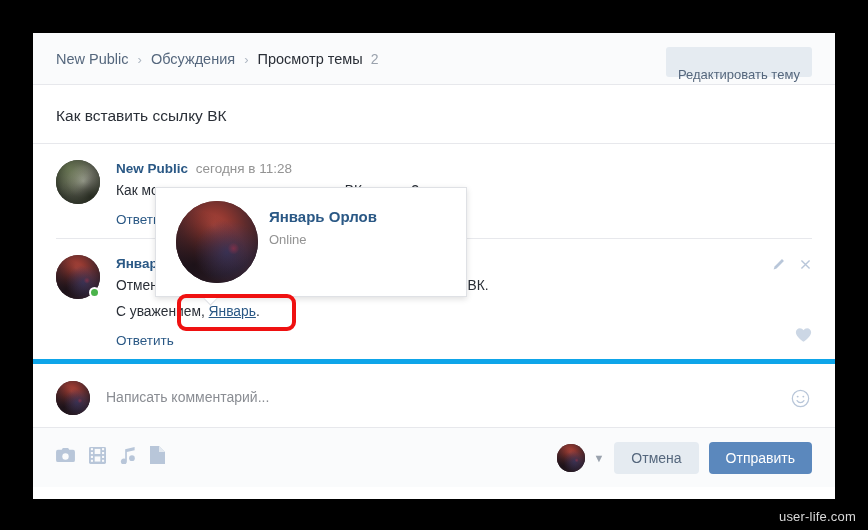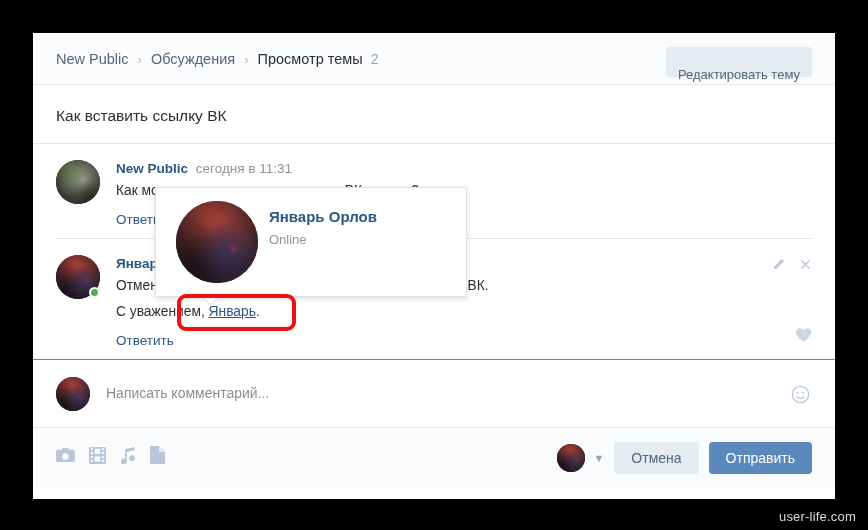--- a/index.html
+++ b/index.html
@@ -211,21 +211,21 @@
     left: 177px; top: 294px;
     width: 119px; height: 37px;
     border: 4px solid #ef1111;
     border-radius: 9px;
     z-index: 30;
     pointer-events: none;
   }
   
   .composer {
     position: relative;
-    border-top: 1px solid #0ea5e9;
+    border-top: 5px solid #0ea5e9;
     padding: 16px 23px;
     height: 68px;
   }
   .composer-avatar {
     position: absolute;
     left: 23px; top: 17px;
     width: 34px; height: 34px;
     border-radius: 50%;
     overflow: hidden;
   }
@@ -318,21 +318,21 @@
 
     <div class="posts">
 
       <div class="post">
         <div class="post-avatar">
           <div class="av-lion"></div>
         </div>
         <div class="post-body">
           <div class="post-meta">
             <span class="post-author">New Public</span>
-            <span class="post-time">сегодня в 11:31</span>
+            <span class="post-time">сегодня в 11:28</span>
           </div>
           <div class="post-text">Как можно вставить ссылки в текст ВКонтакте?</div>
           <a class="reply-link">Ответить</a>
         </div>
       </div>
 
       <div class="post">
         <div class="post-avatar">
           <div class="av-jan"></div>
         </div>

